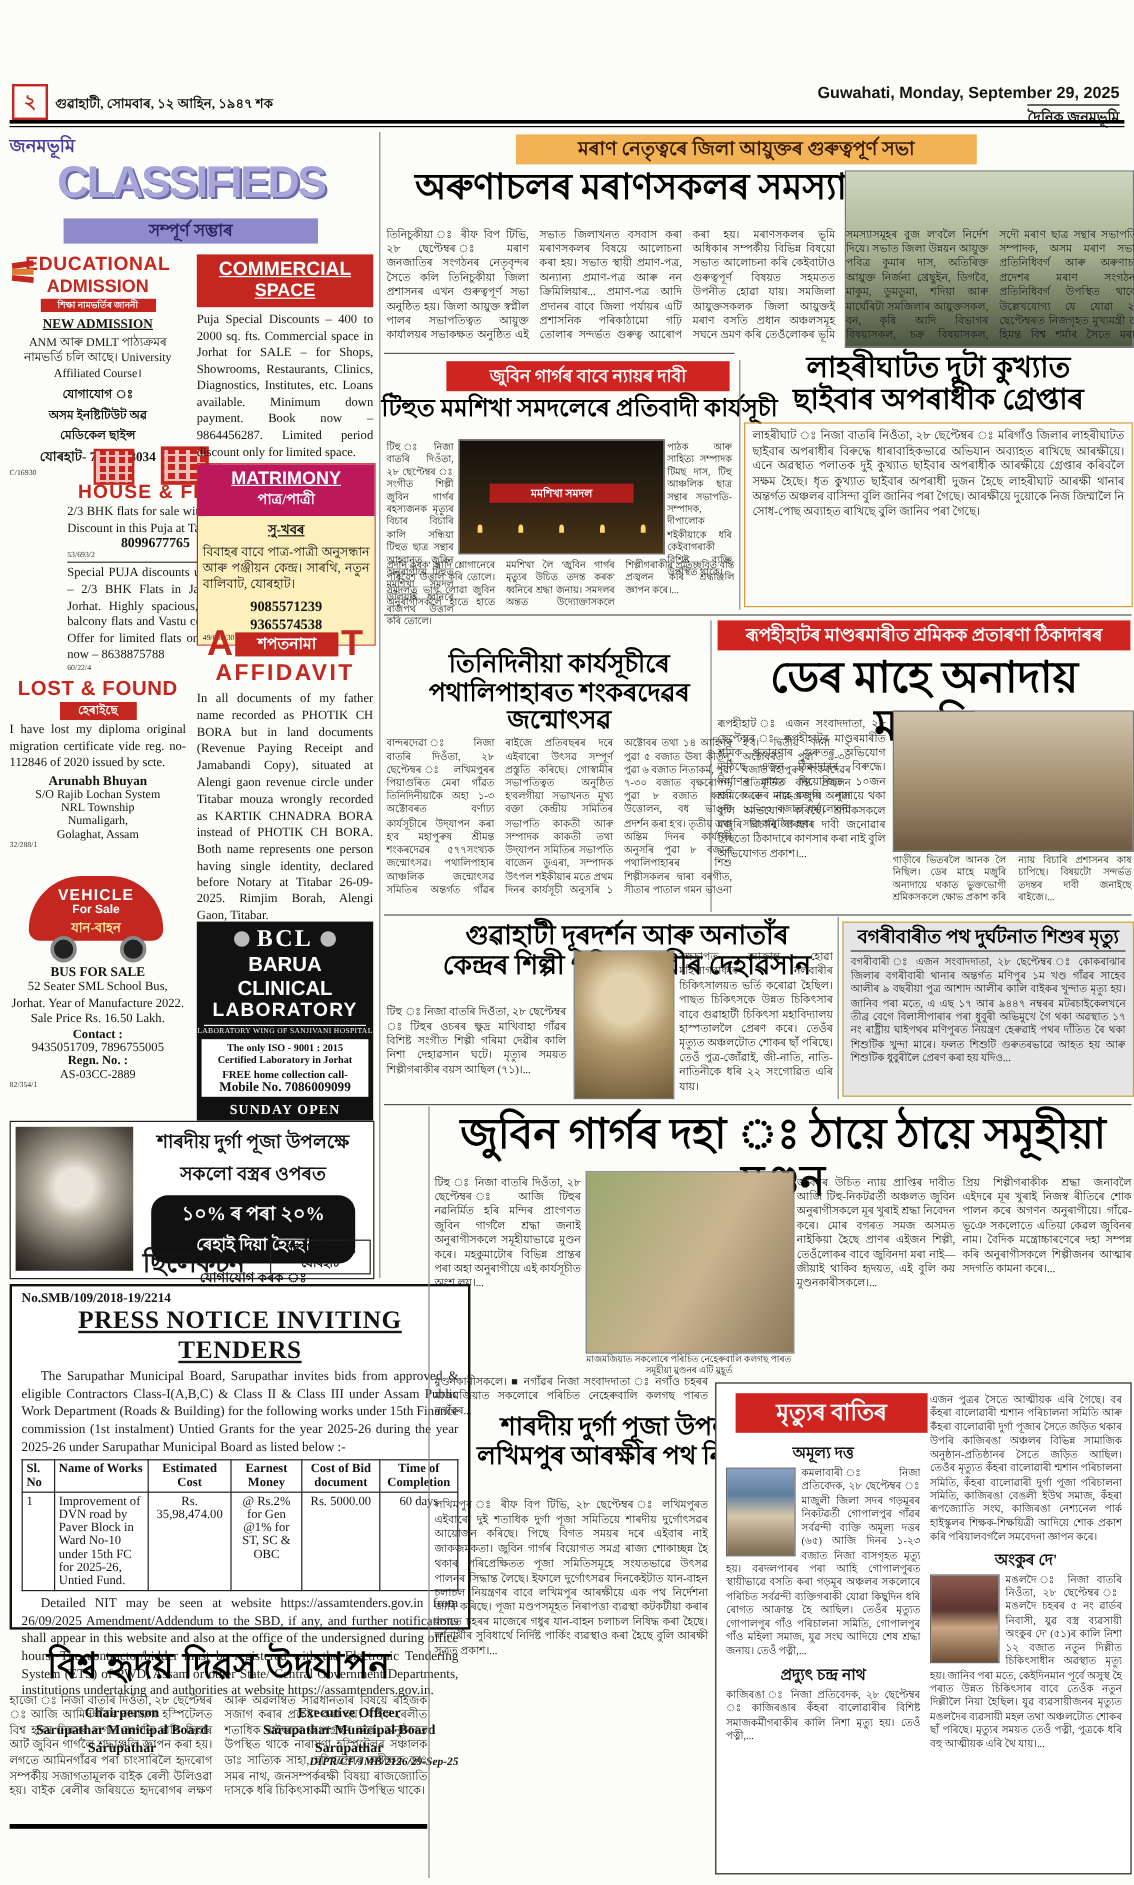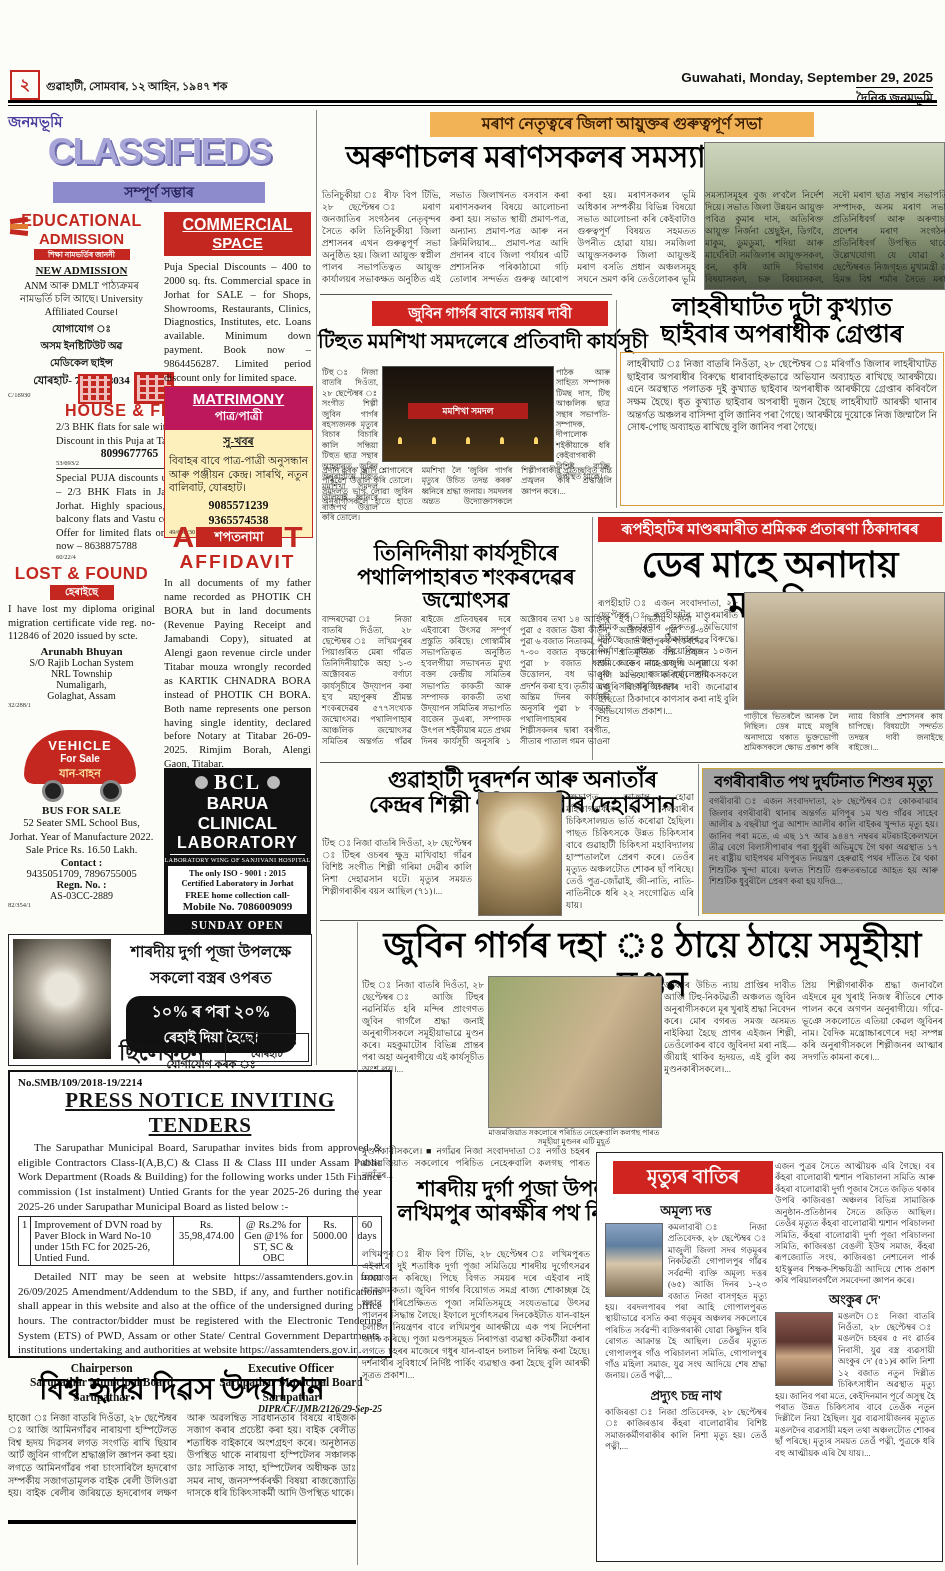--- a/index.html
+++ b/index.html
@@ -187,20 +187,28 @@
       <div>যোৰহাট</div>
     </div>
   </div>
 
   <div class="abs" style="left:8px;top:1070px;width:384px;height:288px;border:2px solid #111;padding:4px 8px;box-sizing:border-box;background:#fff;">
     <div class="bold" style="font-size:11px;">No.SMB/109/2018-19/2214</div>
     <div class="ctr bold" style="font-size:21px;text-decoration:underline;letter-spacing:0.5px;">PRESS NOTICE INVITING TENDERS</div>
     <div class="bj" style="font-size:11px;margin-top:2px;text-indent:16px;">The Sarupathar Municipal Board, Sarupathar invites bids from approved &amp; eligible Contractors Class-I(A,B,C) &amp; Class II &amp; Class III under Assam Public Work Department (Roads &amp; Building) for the following works under 15th Finance commission (1st instalment) Untied Grants for the year 2025-26 during the year 2025-26 under Sarupathar Municipal Board as listed below :-</div>
     <table class="tnd" style="margin-top:3px;">
       <tbody>
+          <tr>
+        <th style="width:20px;">Sl. No</th>
+        <th>Name of Works</th>
+        <th style="width:62px;text-align:center;">Estimated Cost</th>
+        <th style="width:52px;text-align:center;">Earnest Money</th>
+        <th style="width:58px;text-align:center;">Cost of Bid document</th>
+        <th style="width:58px;text-align:center;">Time of Completion</th>
+      </tr>
       <tr>
         <td>1</td>
         <td>Improvement of DVN road by Paver Block in Ward No-10 under 15th FC for 2025-26, Untied Fund.</td>
         <td style="text-align:center;">Rs. 35,98,474.00</td>
         <td style="text-align:center;">@ Rs.2% for Gen @1% for ST, SC &amp; OBC</td>
         <td style="text-align:center;">Rs. 5000.00</td>
         <td style="text-align:center;">60 days</td>
       </tr>
     </tbody>
       </table>
@@ -288,21 +296,21 @@
 
   <div class="abs hl" style="left:350px;top:768px;width:345px;font-size:22px;">
     <div>গুৱাহাটী দূৰদৰ্শন আৰু অনাতাঁৰ</div>
     <div>কেন্দ্ৰৰ শিল্পী গৰিমা দেৱীৰ দেহাৱসান</div>
   </div>
   <div class="abs bj f9" style="left:322px;top:838px;width:150px;height:78px;">টিহু ঃ নিজা বাতৰি দিওঁতা, ২৮ ছেপ্টেম্বৰ ঃ টিহুৰ ওচৰৰ ক্ষুদ্ৰ মাখিবাহা গাঁৱৰ বিশিষ্ট সংগীত শিল্পী গৰিমা দেৱীৰ কালি নিশা দেহাৱসান ঘটে। মৃত্যুৰ সময়ত শিল্পীগৰাকীৰ বয়স আছিল (৭১)।...</div>
   <div class="abs photo" style="left:478px;top:792px;width:82px;height:122px;background:radial-gradient(circle at 50% 32%,#e3d2ae 0 22%,#b49a6e 45%,#6e5a38 100%);border:1px solid #777;"></div>
   <div class="abs bj f9" style="left:566px;top:792px;width:128px;height:124px;">বক্ষচাপত আক্ৰান্ত হোৱা মহিলাগৰাকীক নলবাৰীৰ চিকিৎসালয়ত ভৰ্তি কৰোৱা হৈছিল। পাছত চিকিৎসকে উন্নত চিকিৎসাৰ বাবে গুৱাহাটী চিকিৎসা মহাবিদ্যালয় হাস্পতাললৈ প্ৰেৰণ কৰে। তেওঁৰ মৃত্যুত অঞ্চলটোত শোকৰ ছাঁ পৰিছে। তেওঁ পুত্ৰ-জোঁৱাই, জী-নাতি, নাতি-নাতিনীকে ধৰি ২২ সংগোৱিত এৰি যায়।</div>
   <div class="abs vline" style="left:698px;top:764px;height:152px;"></div>
 
-  <div class="abs" style="left:702px;top:768px;width:229px;height:136px;background:#a3a3a3;border:1px solid #caa53a;padding:4px 6px;">
+  <div class="abs" style="left:702px;top:768px;width:229px;height:136px;background:#e5e5e5;border:1px solid #caa53a;padding:4px 6px;">
     <div class="hl" style="font-size:15.5px;border-bottom:1px solid #333;padding-bottom:2px;">বগৰীবাৰীত পথ দুৰ্ঘটনাত শিশুৰ মৃত্যু</div>
     <div class="bj" style="font-size:8.6px;margin-top:3px;">বগৰীবাৰী ঃ এজন সংবাদদাতা, ২৮ ছেপ্টেম্বৰ ঃ কোকৰাঝাৰ জিলাৰ বগৰীবাৰী থানাৰ অন্তৰ্গত মণিপুৰ ১ম খণ্ড গাঁৱৰ সাহেব আলীৰ ৯ বছৰীয়া পুত্ৰ আশাদ আলীৰ কালি বাইকৰ খুন্দাত মৃত্যু হয়। জানিব পৰা মতে, এ এছ ১৭ আৰ ৯৪৪৭ নম্বৰৰ মটৰচাইকেলখনে তীব্ৰ বেগে বিলাসীপাৰাৰ পৰা ধুবুৰী অভিমুখে গৈ থকা অৱস্থাত ১৭ নং ৰাষ্ট্ৰীয় ঘাইপথৰ মণিপুৰত নিয়ন্ত্ৰণ হেৰুৱাই পথৰ দাঁতিত ৰৈ থকা শিশুটিক খুন্দা মাৰে। ফলত শিশুটি গুৰুতৰভাৱে আহত হয় আৰু শিশুটিক ধুবুৰীলৈ প্ৰেৰণ কৰা হয় যদিও...</div>
   </div>
   <div class="abs hline" style="left:320px;top:920px;width:623px;"></div>
   <div class="abs vline" style="left:357px;top:922px;height:643px;"></div>
 
   <div class="abs hl" style="left:362px;top:926px;width:581px;font-size:35px;">জুবিন গাৰ্গৰ দহা ঃ ঠায়ে ঠায়ে সমূহীয়া মুণ্ডন</div>
   <div class="abs bj f9" style="left:362px;top:980px;width:122px;height:148px;">টিহু ঃ নিজা বাতৰি দিওঁতা, ২৮ ছেপ্টেম্বৰ ঃ আজি টিহুৰ নৱনিৰ্মিত হৰি মন্দিৰ প্ৰাংগণত জুবিন গাৰ্গলৈ শ্ৰদ্ধা জনাই অনুৰাগীসকলে সমূহীয়াভাৱে মুণ্ডন কৰে। মহকুমাটোৰ বিভিন্ন প্ৰান্তৰ পৰা অহা অনুৰাগীয়ে এই কাৰ্যসূচীত অংশ লয়।...</div>
   <div class="abs photo" style="left:488px;top:976px;width:172px;height:150px;background:linear-gradient(120deg,#9aa86f 0%,#cbb490 55%,#8c7a5c 100%);border:1px solid #777;"></div>
   <div class="abs ctr" style="left:488px;top:1128px;width:172px;font-size:7.5px;line-height:1.25;">মাজমজিয়াত সকলোৰে পৰিচিত নেহেৰুবালি কলগছ পাৰত সমূহীয়া মুণ্ডনৰ এটি মুহূৰ্ত</div>

